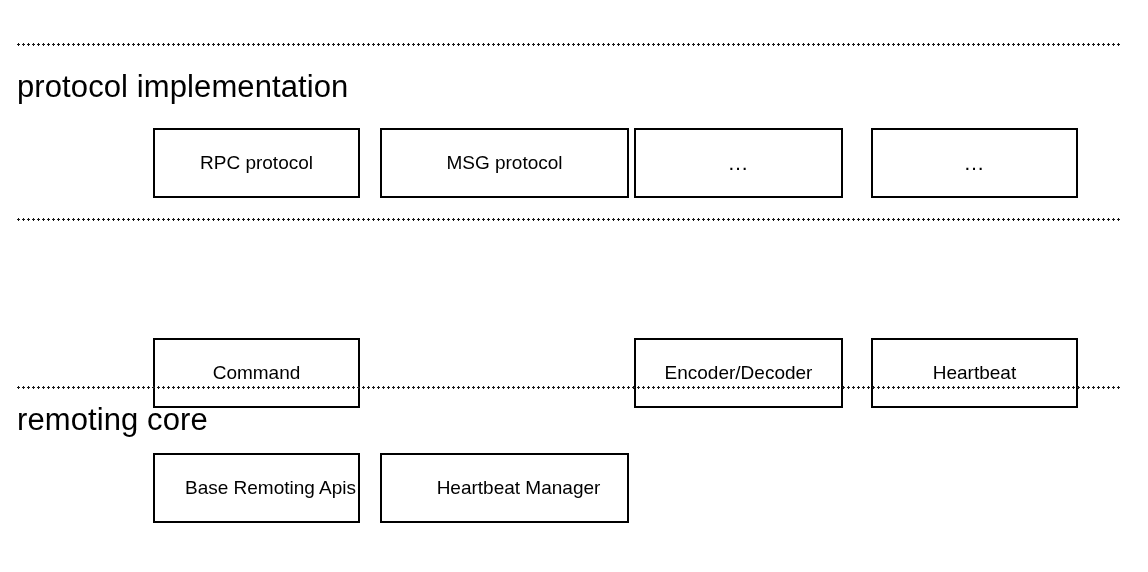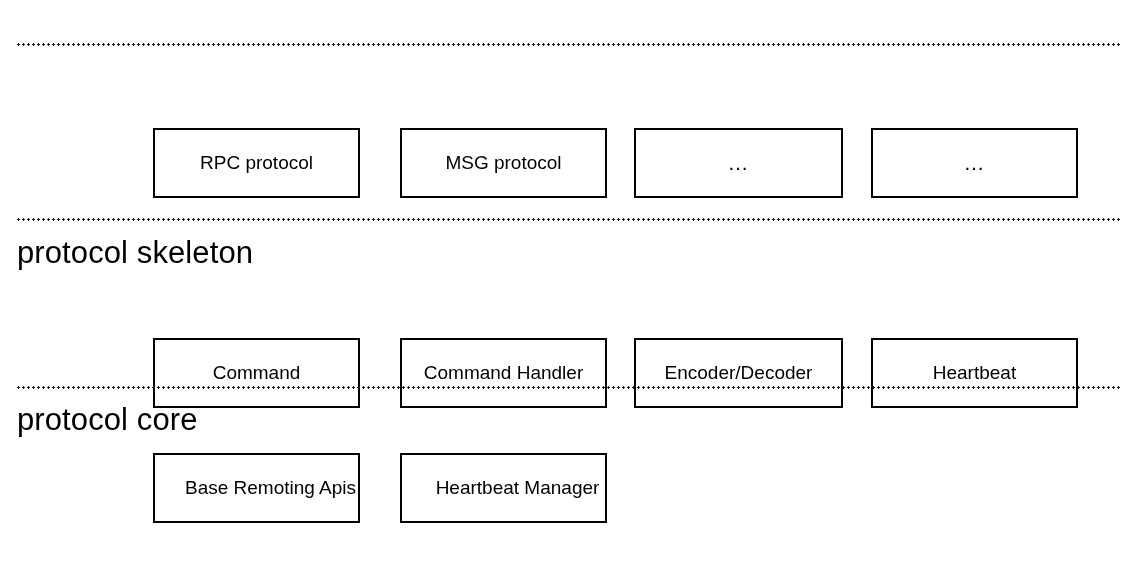--- a/index.html
+++ b/index.html
@@ -65,21 +65,21 @@
     color: #000000;
     white-space: nowrap;
   }
   .box-label.ellipsis {
     font-size: 21px;
     letter-spacing: 1px;
   }
 
   
   .col-0 { left: 153px; width: 207px; }
-  .col-1 { left: 400px; width: 207px; }
+  .col-1 { left: 380px; width: 249px; }
   .col-2 { left: 634px; width: 209px; }
   .col-3 { left: 871px; width: 207px; }
 
   
   .row-0 { top: 128px; }
   .row-1 { top: 290px; margin-top: 48px; }
   .row-2 { top: 453px; padding-left: 28px; }
 
   
   .divider-0 { top: 43px; }
@@ -88,52 +88,49 @@
   .title-1   { top: 234px; }
   .divider-2 { top: 386px; }
   .title-2   { top: 401px; }
 </style>
 </head>
 <body>
 
 <div id="diagram">
 
   <div class="divider divider-0"></div>
+  <div class="layer-title title-0">protocol implementation</div>
 
   <div class="box row-0 col-0">
     <span class="box-label">RPC protocol</span>
   </div>
   <div class="box row-0 col-1">
     <span class="box-label">MSG protocol</span>
   </div>
   <div class="box row-0 col-2">
     <span class="box-label ellipsis">…</span>
   </div>
   <div class="box row-0 col-3">
     <span class="box-label ellipsis">…</span>
   </div>
 
   <div class="divider divider-1"></div>
-  <div class="layer-title title-1">protocol skeleton</div>
 
   <div class="box row-1 col-0">
     <span class="box-label">Command</span>
-  </div>
-  <div class="box row-1 col-1">
-    <span class="box-label">Command Handler</span>
   </div>
   <div class="box row-1 col-2">
     <span class="box-label">Encoder/Decoder</span>
   </div>
   <div class="box row-1 col-3">
     <span class="box-label">Heartbeat</span>
   </div>
 
   <div class="divider divider-2"></div>
-  <div class="layer-title title-2">protocol core</div>
+  <div class="layer-title title-2">remoting core</div>
 
   <div class="box row-2 col-0">
     <span class="box-label">Base Remoting Apis</span>
   </div>
   <div class="box row-2 col-1">
     <span class="box-label">Heartbeat Manager</span>
   </div>
 
 </div>
 

